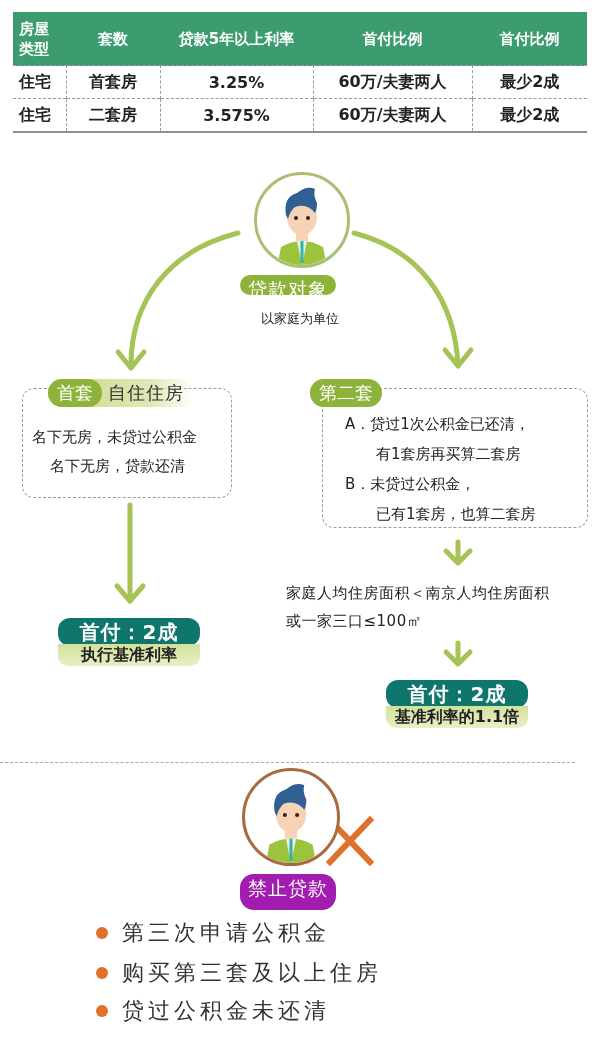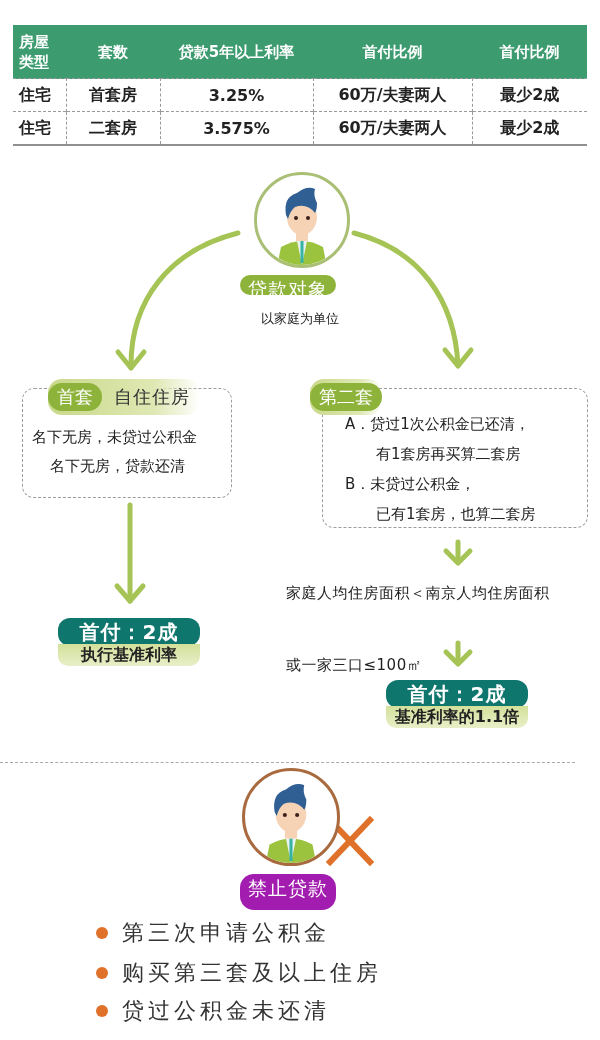--- a/index.html
+++ b/index.html
@@ -6,21 +6,21 @@
   body {
     width: 600px; height: 1040px; position: relative; overflow: hidden;
     background: #ffffff;
     font-family: "DejaVu Sans", "Liberation Sans", sans-serif;
     color: #222;
   }
   .abs { position: absolute; }
 
   
   .rate-table {
-    position: absolute; left: 13px; top: 25px; width: 574px;
+    position: absolute; left: 13px; top: 12px; width: 574px;
     border-collapse: collapse; table-layout: fixed;
     border-bottom: 2px solid #8f8f8f;
   }
   .rate-table th {
     background: #3d9c6f; color: #ffffff; font-weight: bold;
     font-size: 15px; height: 53px; padding: 0; text-align: center;
     line-height: 20px;
   }
   .rate-table th:first-child { text-align: left; padding-left: 6px; }
   .rate-table td {
@@ -35,29 +35,29 @@
   .pill {
     position: absolute; border-radius: 14px; color: #fff; text-align: center;
     font-size: 19px; letter-spacing: 1px;
   }
   .caption { position: absolute; font-size: 13px; color: #222; text-align: center; }
 
   .dash-box {
     position: absolute; border: 1px dashed #9c9c9c; border-radius: 12px;
   }
   .tag {
-    position: absolute; height: 36px; display: flex; align-items: center;
+    position: absolute; height: 28px; display: flex; align-items: center;
     border-radius: 14px;
     background: linear-gradient(90deg, #c9d98a 0%, #dfe8b4 70%, rgba(255,255,255,0) 100%);
   }
   .tag-head {
     height: 28px; display: flex; align-items: center; padding: 0 9px;
     background: #8db33a; border-radius: 14px; color: #fff; font-size: 18px;
   }
-  .tag-rest { font-size: 18px; color: #333; padding-left: 12px; padding-right: 10px; letter-spacing: 1px; }
+  .tag-rest { font-size: 18px; color: #333; padding-left: 6px; padding-right: 10px; letter-spacing: 1px; }
 
   .box-line { position: absolute; font-size: 15px; color: #222; white-space: nowrap; }
 
   .result {
     position: absolute; width: 142px;
   }
   .result-top {
     height: 28px; border-radius: 12px; background: #0f766e; color: #fff;
     font-size: 20px; font-weight: bold; text-align: center; line-height: 28px; letter-spacing: 1px;
   }
@@ -171,21 +171,21 @@
 <div class="dash-box" style="left:322px;top:388px;width:264px;height:138px;"></div>
 <div class="tag" style="left:310px;top:379px;">
   <div class="tag-head">第二套</div>
 </div>
 <div class="box-line" style="left:345px;top:415px;">A．贷过1次公积金已还清，</div>
 <div class="box-line" style="left:376px;top:445px;">有1套房再买算二套房</div>
 <div class="box-line" style="left:345px;top:475px;">B．未贷过公积金，</div>
 <div class="box-line" style="left:376px;top:505px;">已有1套房，也算二套房</div>
 
 <div class="cond-line" style="left:286px;top:584px;">家庭人均住房面积＜南京人均住房面积</div>
-<div class="cond-line" style="left:286px;top:612px;margin-top:44px;">或一家三口≤100㎡</div>
+<div class="cond-line" style="left:286px;top:612px;">或一家三口≤100㎡</div>
 
 <div class="result" style="left:386px;top:680px;">
   <div class="result-top">首付：2成</div>
   <div class="result-bottom">基准利率的1.1倍</div>
 </div>
 
 <div class="divider"></div>
 
 <div class="avatar-wrap" style="left:242px;top:768px;width:92px;height:92px;border:3px solid #a86a3e;">
   <svg width="92" height="92" viewBox="0 0 90 90">

